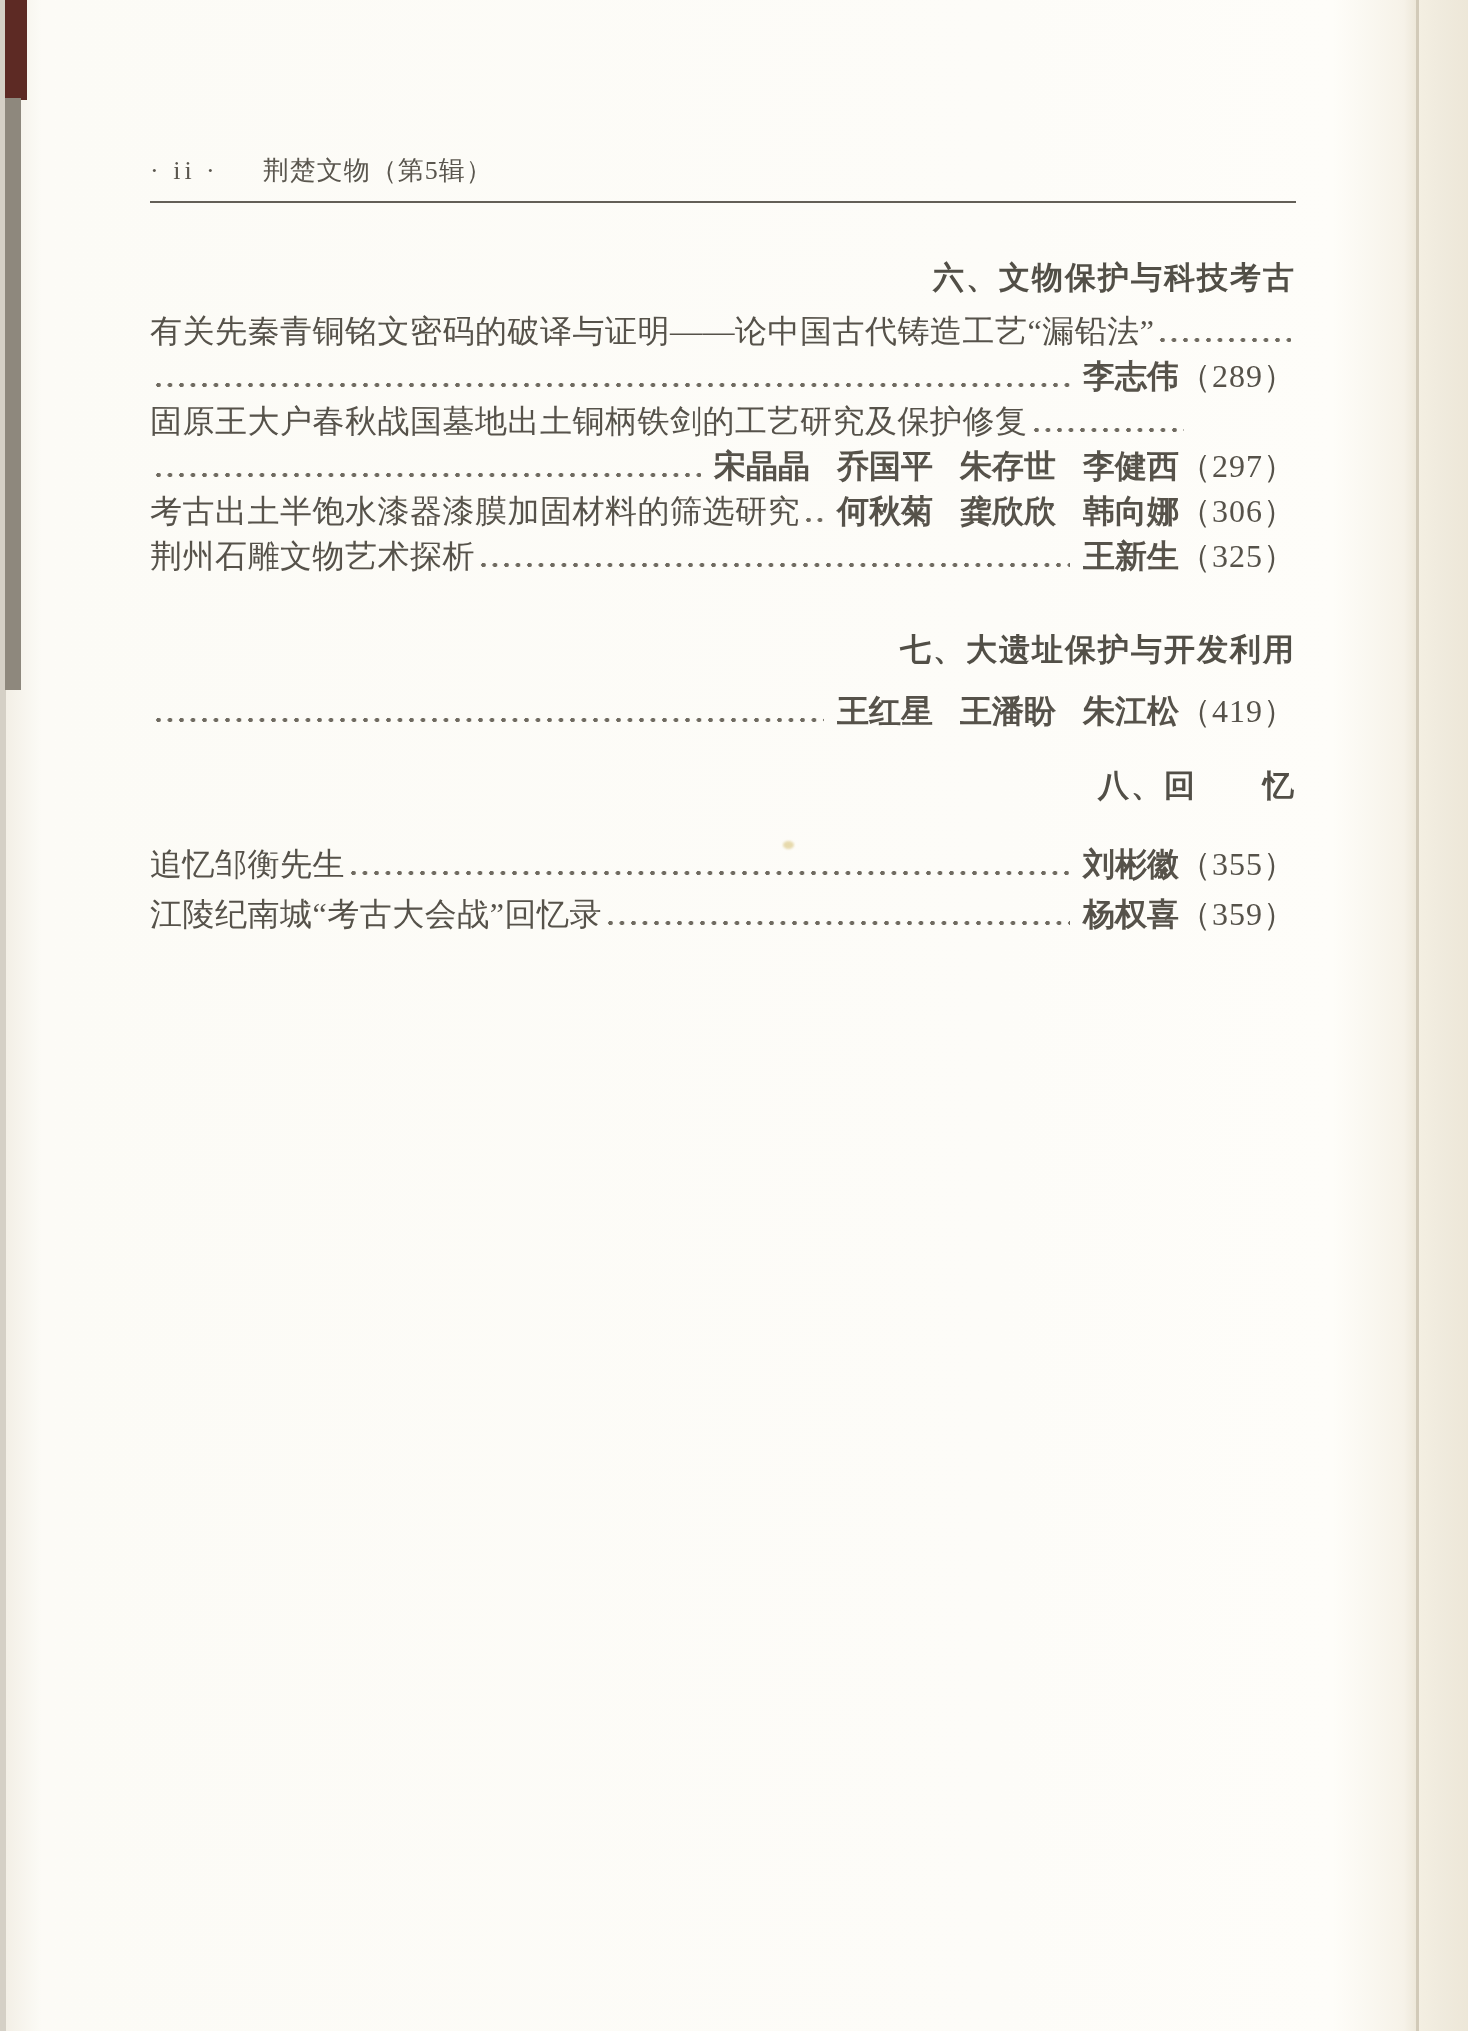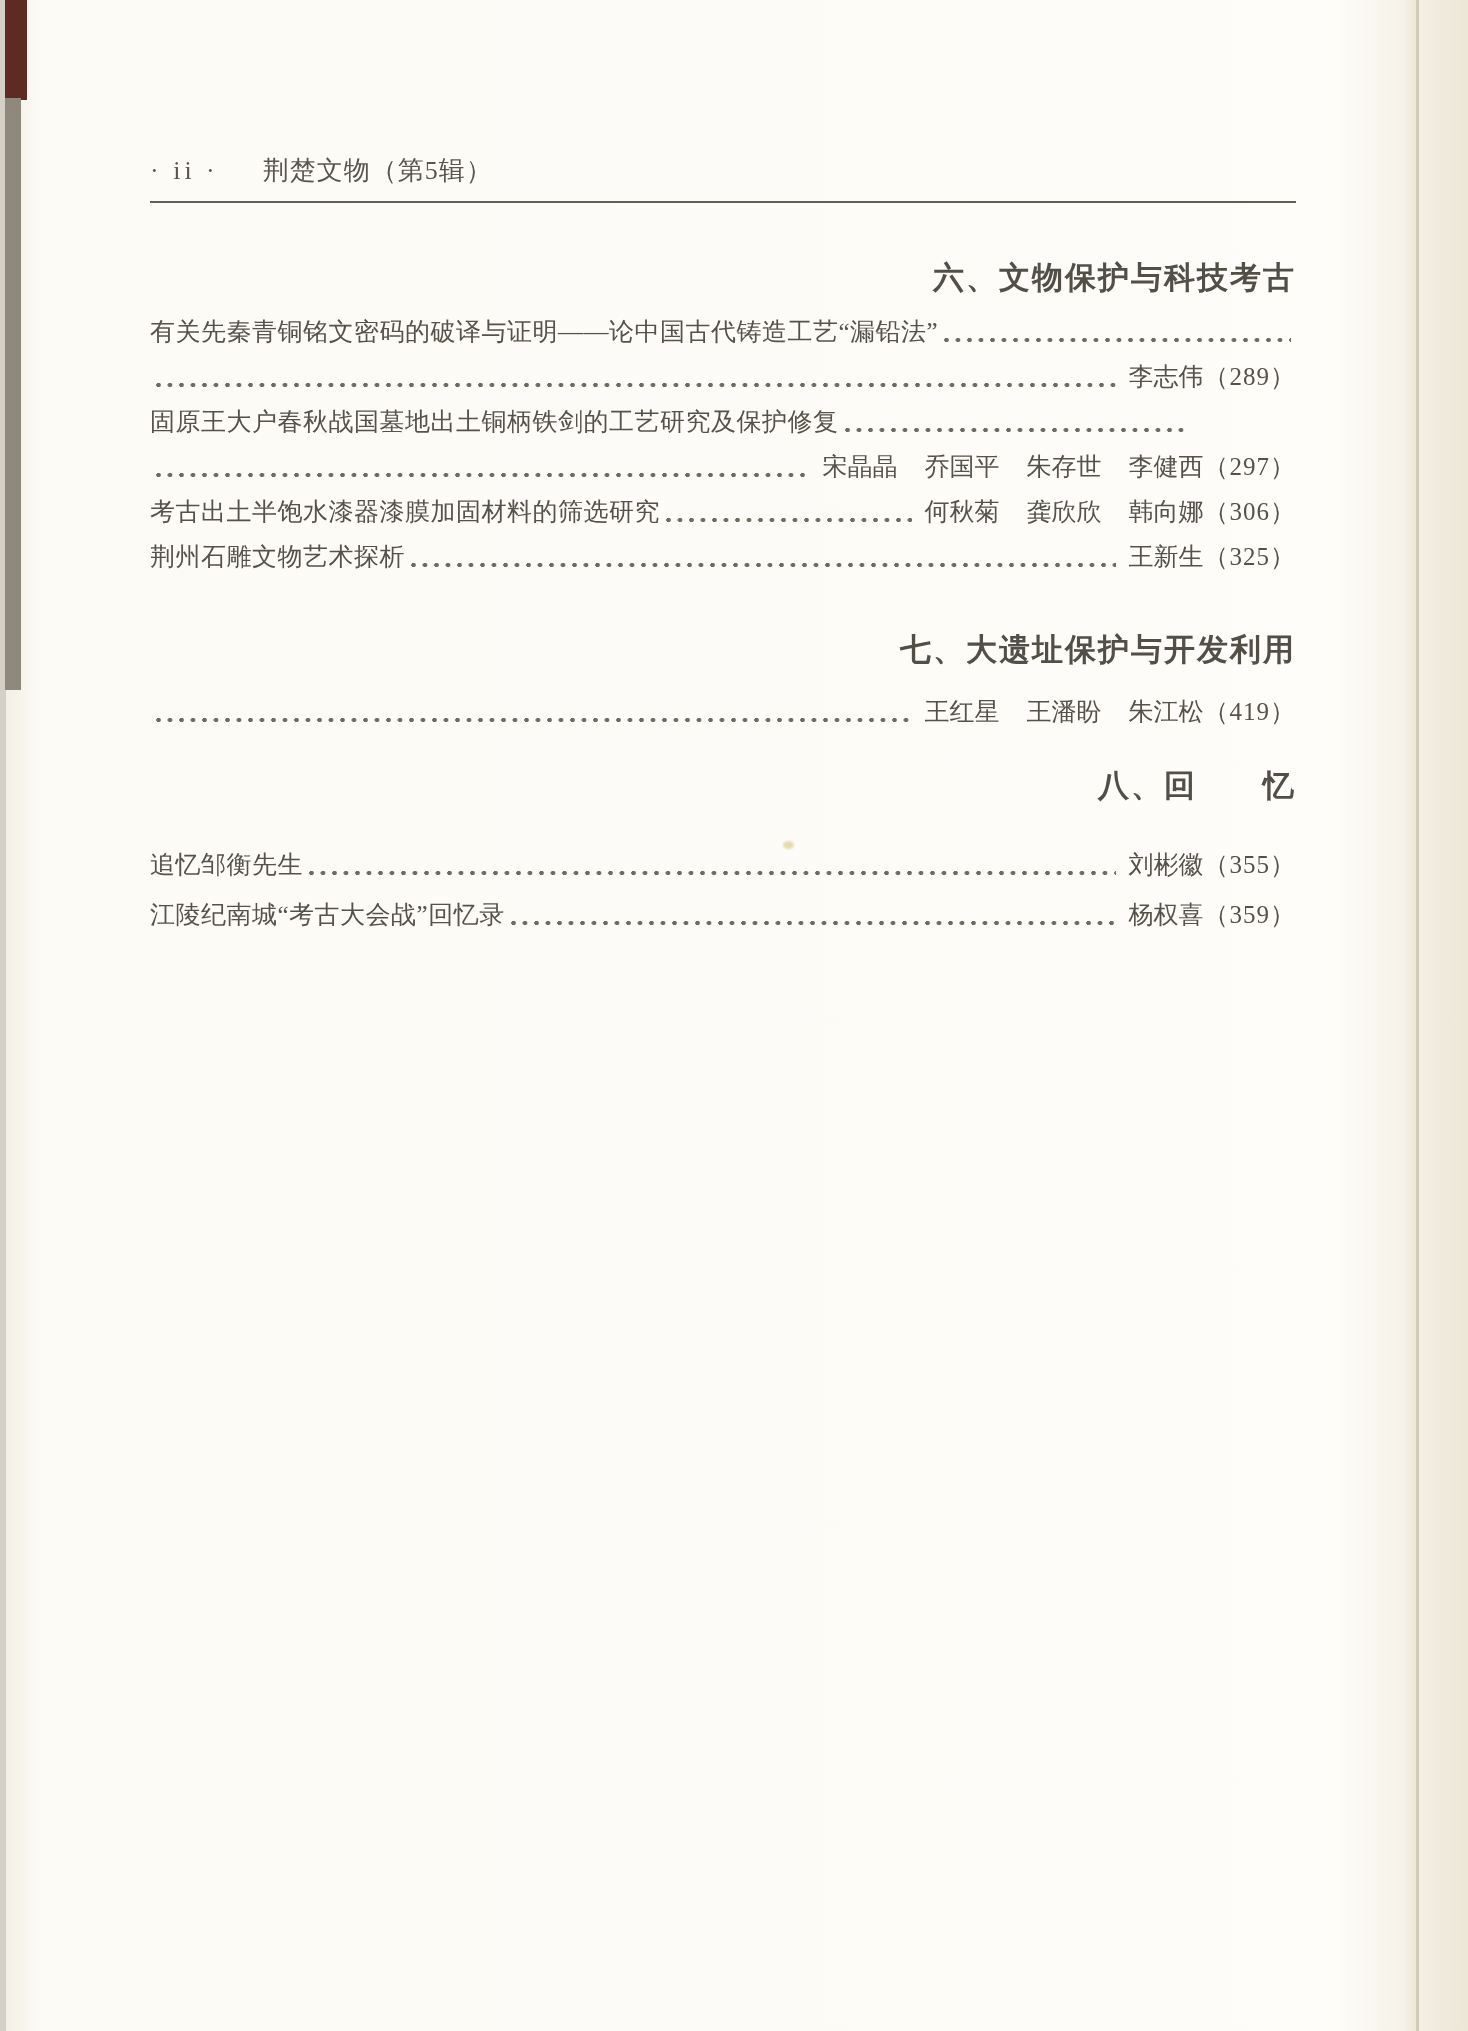--- a/index.html
+++ b/index.html
@@ -41,29 +41,29 @@
   }
   .section-heading.h1{margin-top:54px;}
   .section-heading.h2{margin-top:50px;}
   .section-heading.h3{margin-top:31px;}
   .entries{margin:0;}
   .sec-1 .entries{margin-top:12px;}
   .sec-2 .entries{margin-top:20px;}
   .sec-3 .entries{margin-top:37px;}
   .sec-3 .entry + .entry .line{margin-top:5px;text-align:right;}
 
-  .line{display:flex;align-items:baseline;height:45px;line-height:45px;font-size:25px;}
+  .line{display:flex;align-items:baseline;height:45px;line-height:45px;font-size:32px;}
   .t{white-space:nowrap;letter-spacing:0.5px;}
   .leader{
     flex:1 1 auto;align-self:flex-end;height:10px;margin:0 5px 9px 5px;
     background-image:radial-gradient(circle at 3.5px 5px,#6f6a60 2.05px,rgba(0,0,0,0) 2.5px);
     background-size:11.5px 10px;background-repeat:repeat-x;background-position:left center;
   }
   .leader--short{margin-right:112px;}
-  .authors{white-space:nowrap;margin-left:8px;}
+  .authors{white-space:nowrap;margin-left:8px;font-weight:bold;}
   .author + .author{margin-left:27px;}
   .pageno{white-space:nowrap;letter-spacing:1px;}
 </style>
 </head>
 <body>
 
 <div class="scan">
   <div class="page"></div>
   <div class="left-sliver"></div>
   <div class="strip-maroon"></div>

